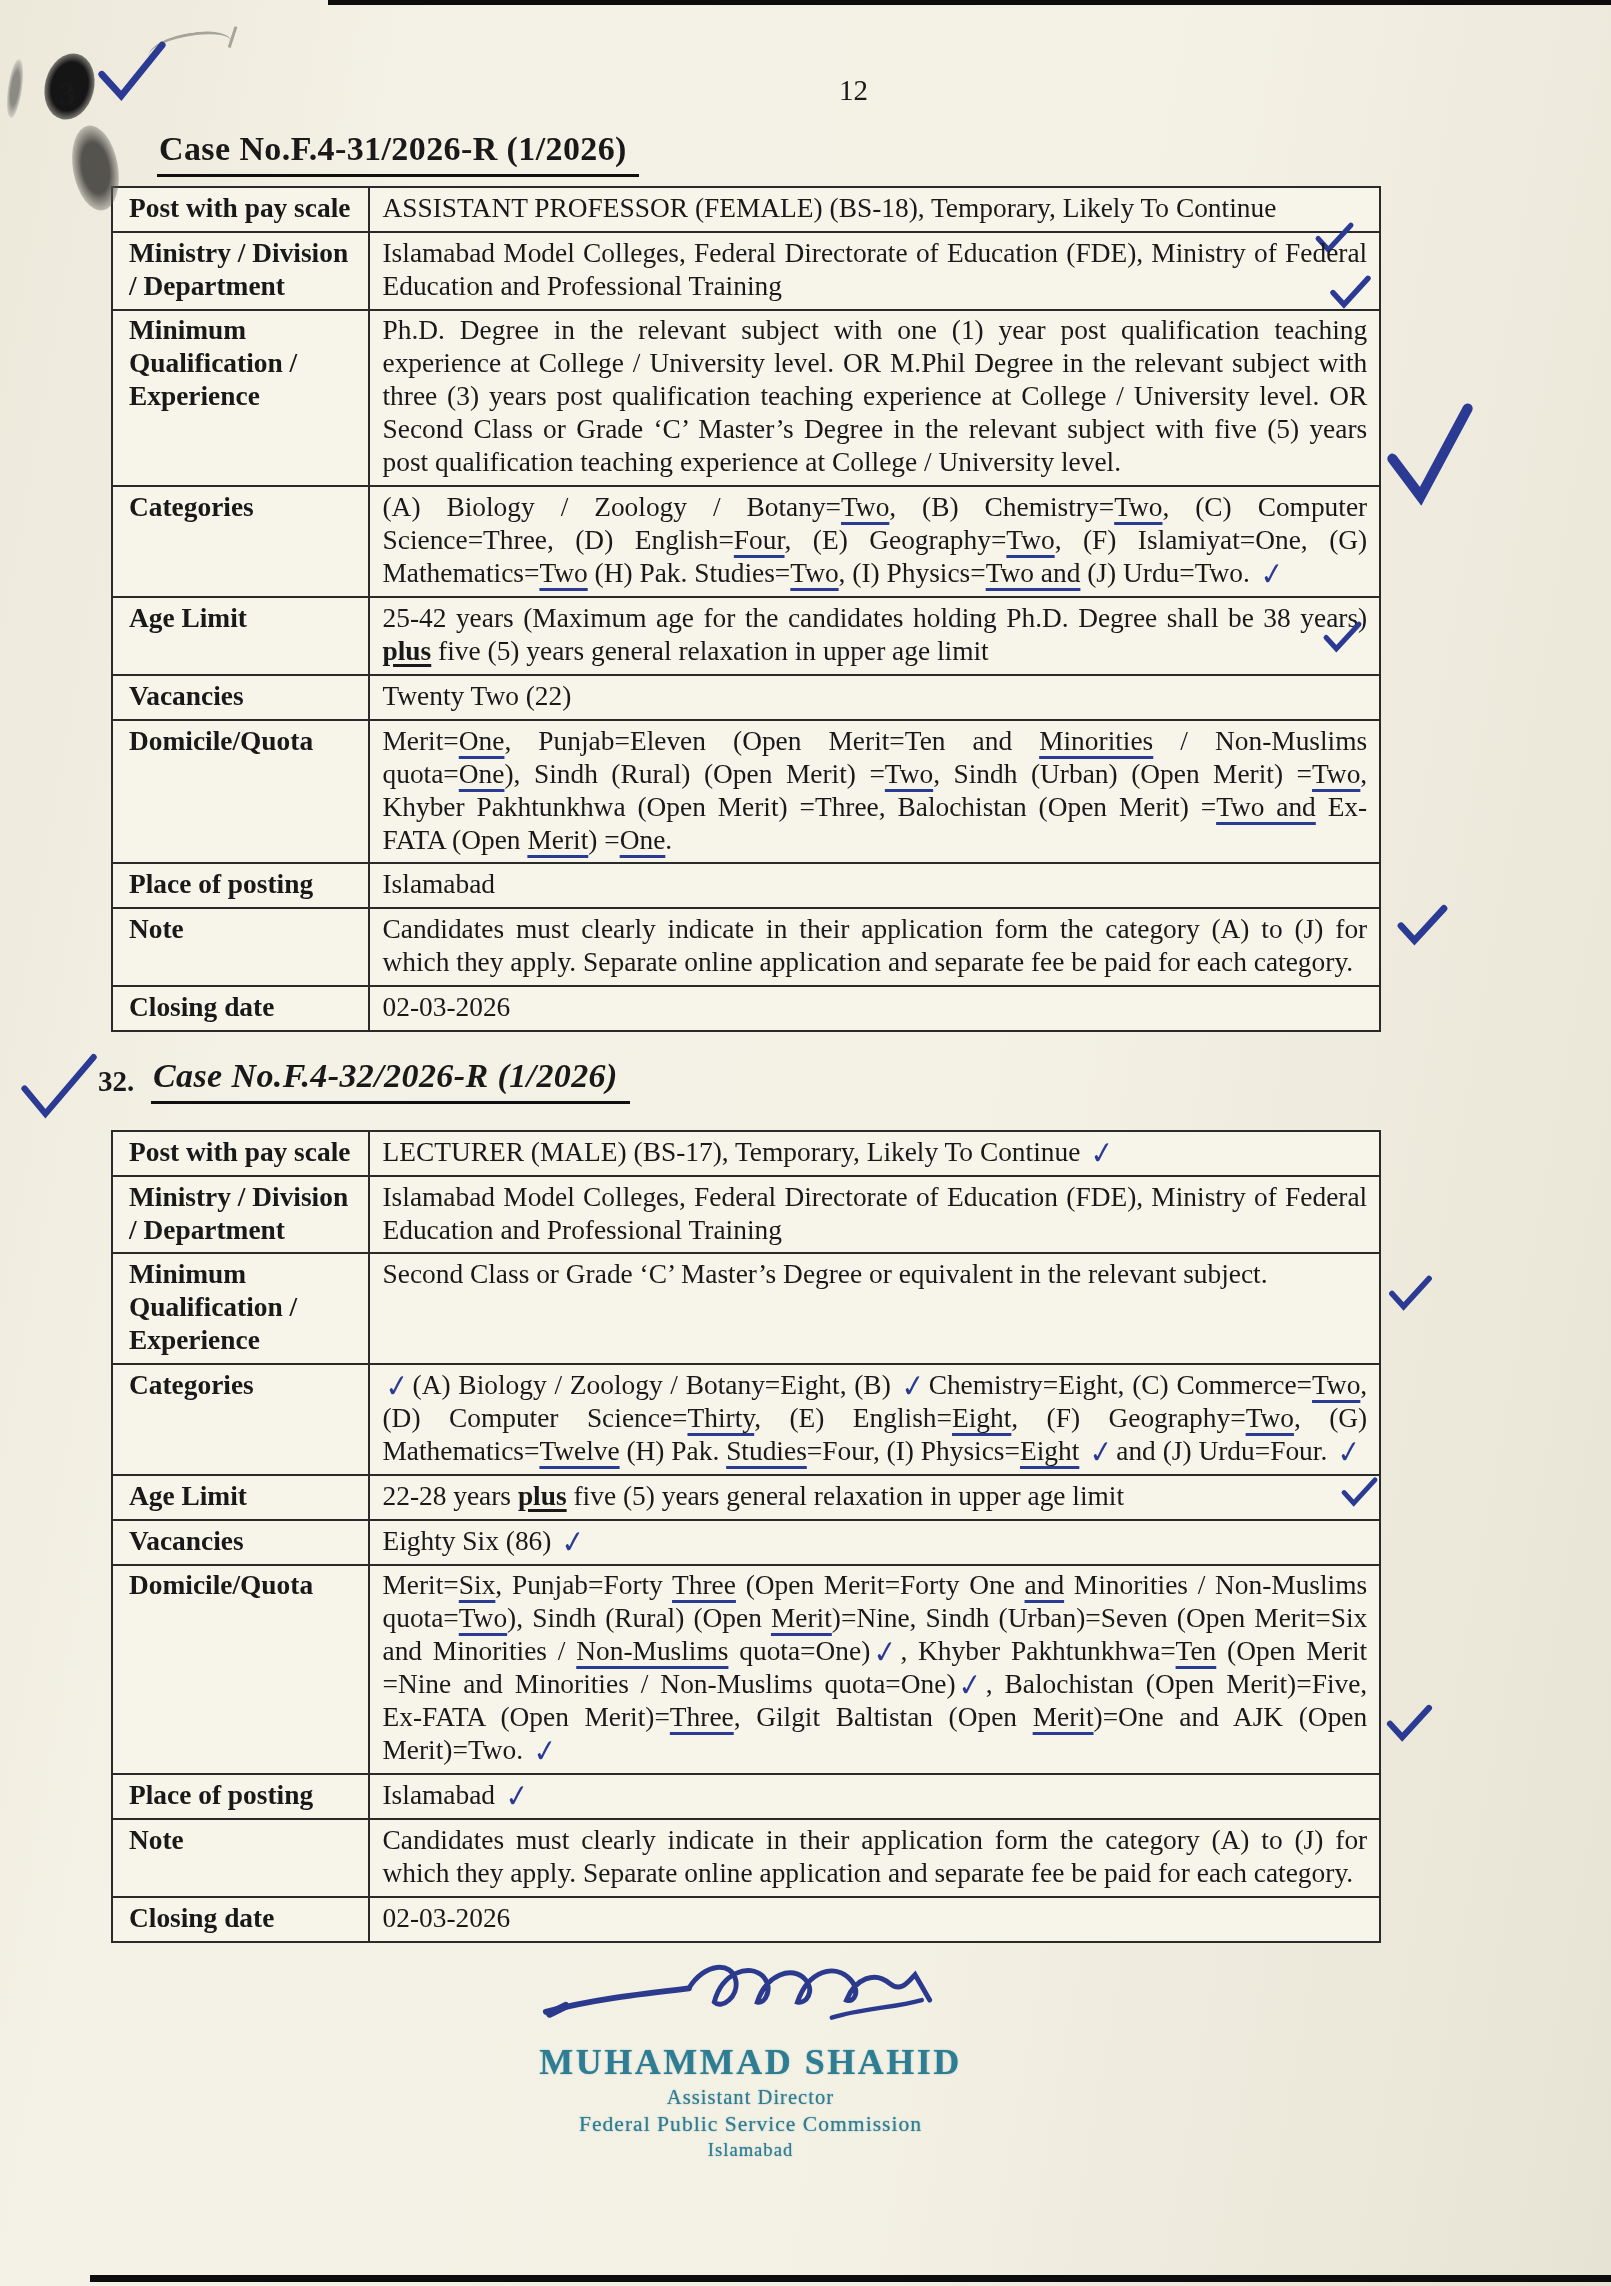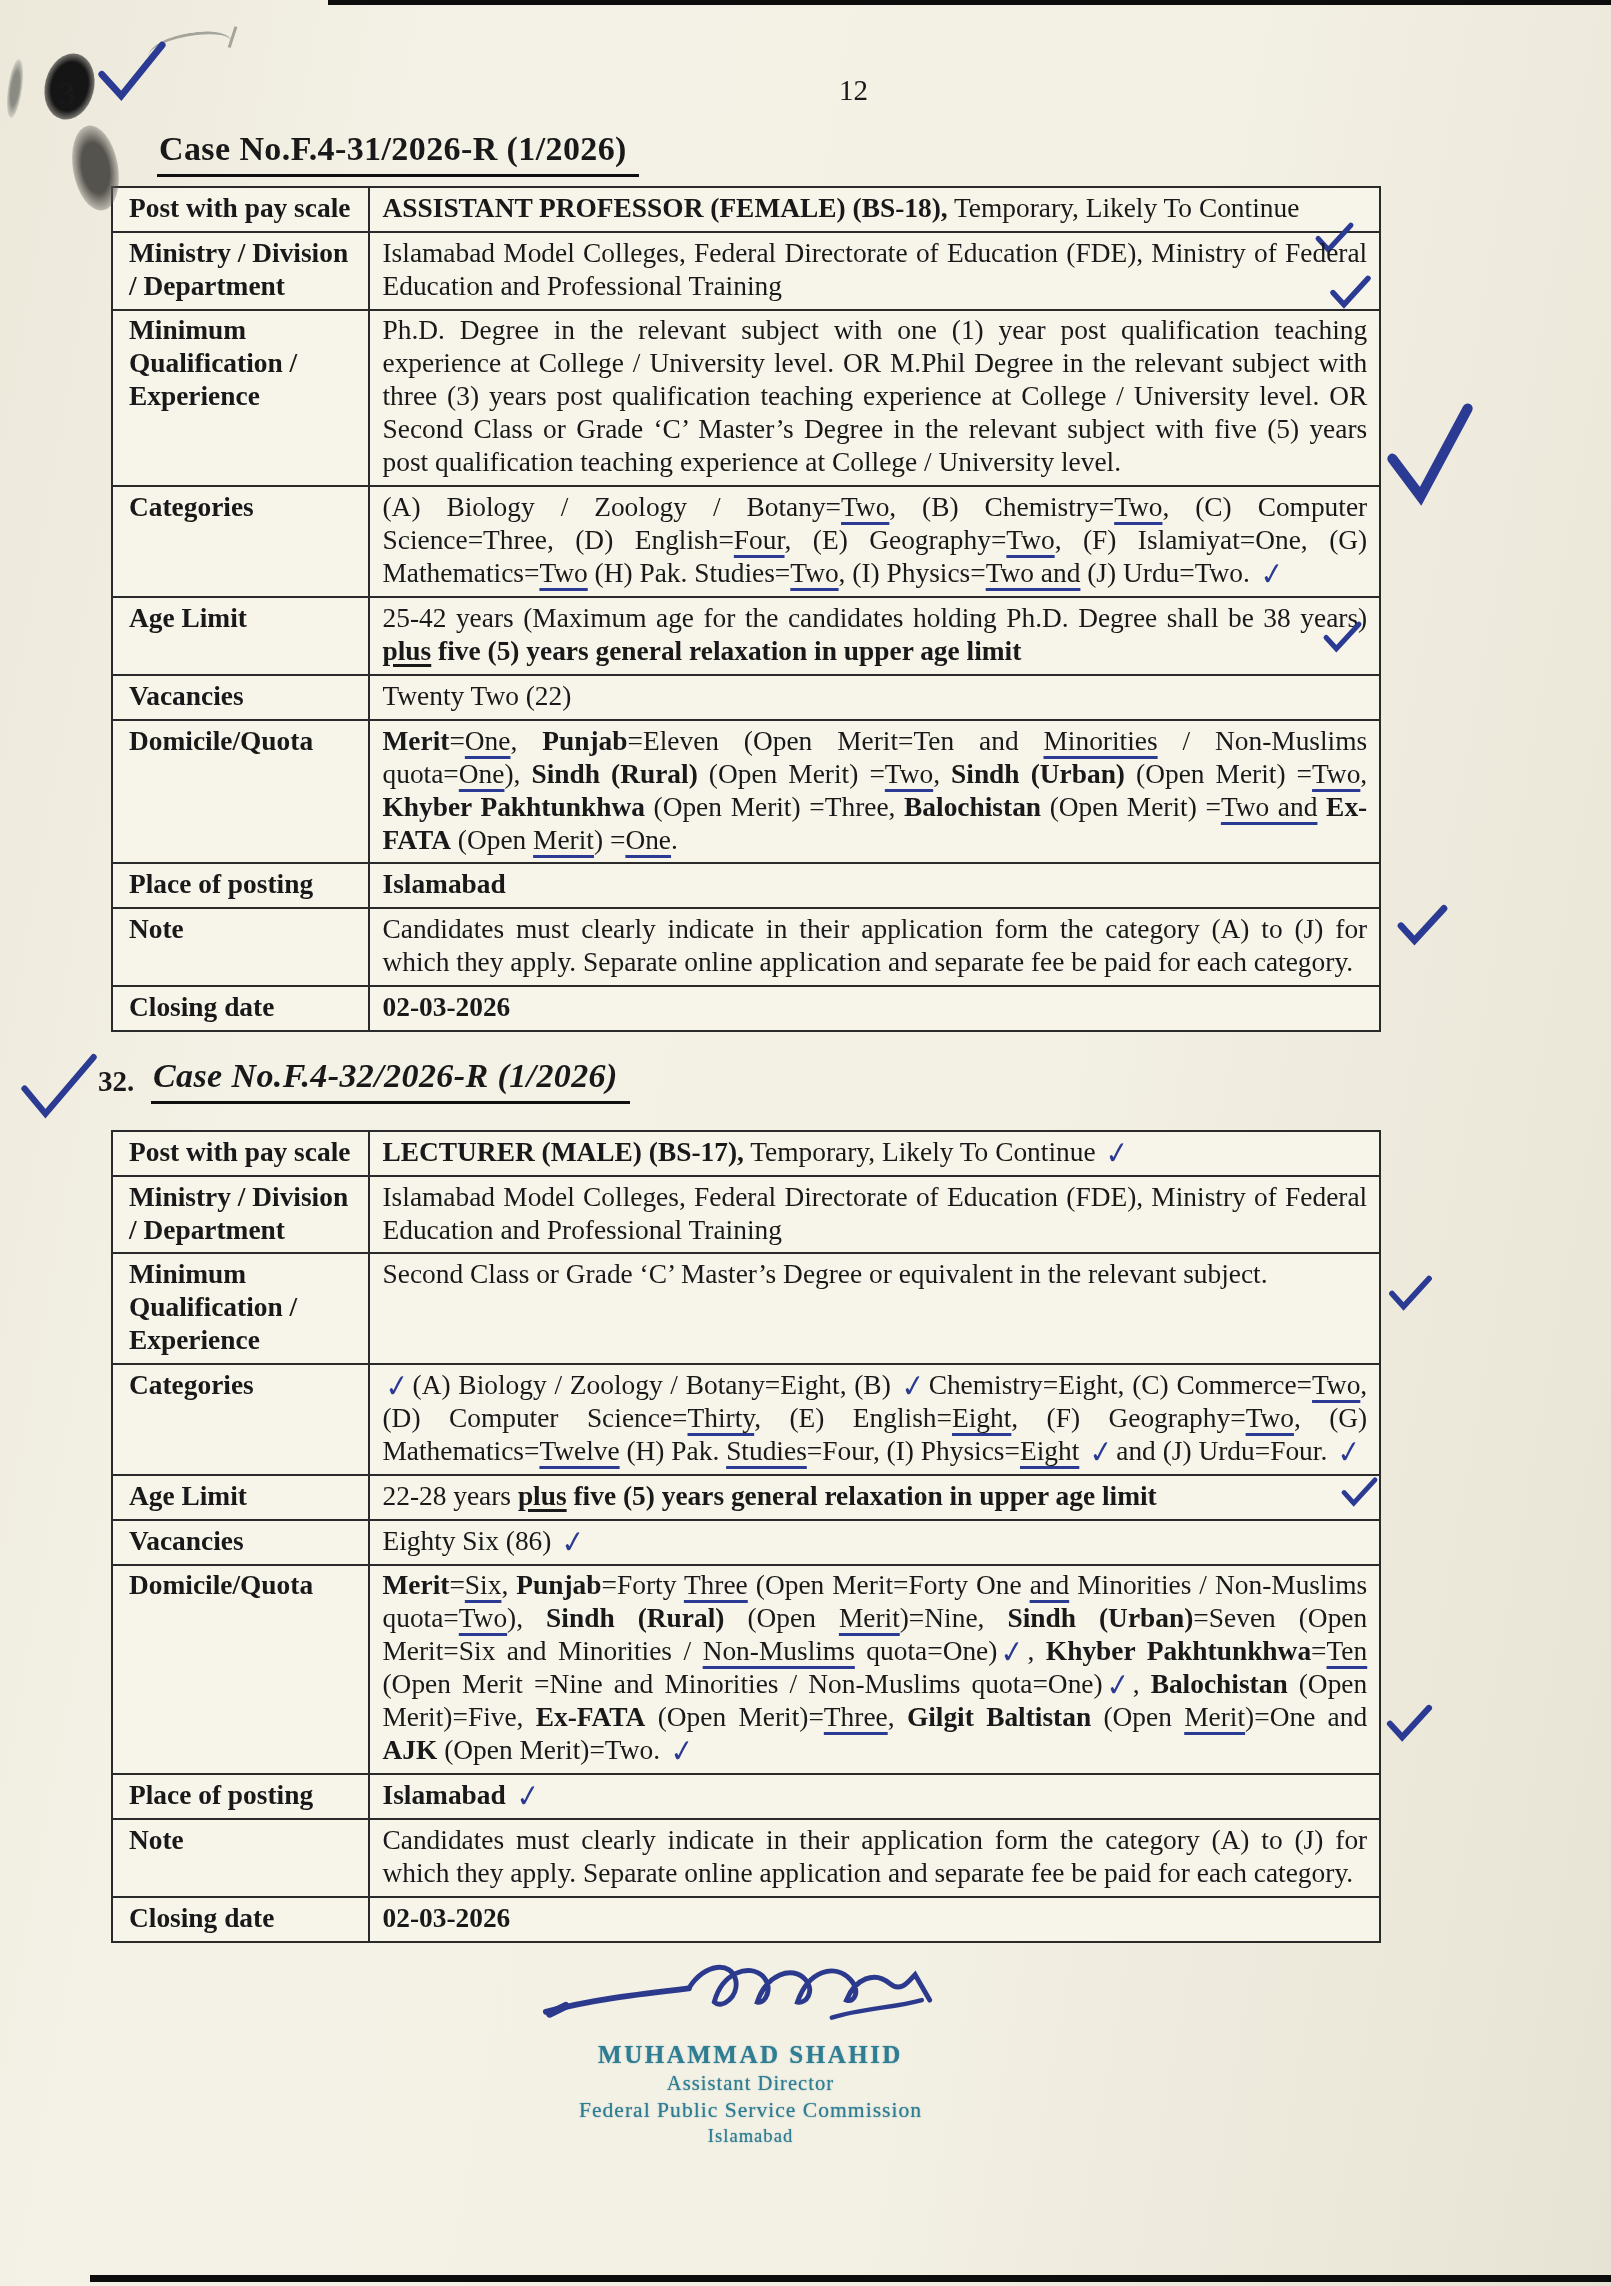--- a/index.html
+++ b/index.html
@@ -23,37 +23,37 @@
   .margin-num{position:absolute;top:76px;left:59px;font-size:33px;font-weight:bold;}
   .case-head{position:absolute;top:122px;left:149px;margin:8px;font-size:34px;font-weight:bold;letter-spacing:0.4px;border-bottom:3.9px solid #0f0f0f;padding:0 11.8px 5.9px 2px;white-space:nowrap;}
   .hdrcheck{position:absolute;top:39px;left:94px;}
 
   
   .doc-table{border-collapse:collapse;width:1270px;margin-left:111px;background:#f7f4ea;border:2.9px solid #1d1d1d;}
   .doc-table td{border:2.5px solid #2a2a2a;vertical-align:top;padding:3.9px 11.8px 5.9px 12.7px;font-size:27.4px;line-height:33px;}
   td.lab{width:227px;font-weight:bold;padding-left:16px;}
   td.val{text-align:justify;position:relative;}
 
-  .b{font-weight:bold;}
+  .b{font-weight:normal;}
   .bu{font-weight:bold;text-decoration:underline;text-decoration-thickness:2.9px;text-underline-offset:3.9px;}
   .iu{text-decoration:underline;text-decoration-color:#2b3a93;text-decoration-thickness:2.5px;text-underline-offset:5.9px;}
   .chk{color:#2b3a93;font-weight:bold;font-family:"DejaVu Sans",sans-serif;display:inline-block;transform:rotate(-12deg) skewX(-6deg);font-size:29px;line-height:0;vertical-align:-2px;margin:0 2.9px;}
 
   .mcheck{position:absolute;pointer-events:none;}
   .mcheck svg,.inksvg svg{display:block;}
 
   .h2row{position:relative;margin:25.5px 0 17.6px 98px;height:55px;}
   .h2num{position:absolute;left:0;top:7.8px;font-size:29px;font-weight:600;}
   .case-head2{position:absolute;left:53px;top:0;margin:0;font-size:34px;font-weight:bold;letter-spacing:0.4px;border-bottom:3.9px solid #0f0f0f;padding:0 11.8px 5.9px 2px;white-space:nowrap;font-style:italic;}
   .h2check{position:absolute;left:-86px;top:-3.9px;}
 
   .sigblock{position:relative;margin:11.8px auto 0;width:765px;transform:translateX(-55px);text-align:center;}
   .signature{display:block;margin:0 auto -9.8px;}
   .stamp{color:#2e7d92;text-shadow:0 0 1.3px rgba(46,125,146,.75);}
-  .stamp-name{font-size:25px;font-weight:bold;letter-spacing:2.5px;}
+  .stamp-name{font-size:36px;font-weight:bold;letter-spacing:2.5px;}
   .stamp-title{font-size:20.6px;margin-top:2.9px;letter-spacing:1px;}
   .stamp-org{font-size:21.6px;margin-top:2.9px;letter-spacing:1px;}
   .stamp-city{font-size:18.6px;margin-top:2px;letter-spacing:1px;}
 </style>
 </head>
 <body>
 
 <div class="page">
   <div class="topline"></div>
 

